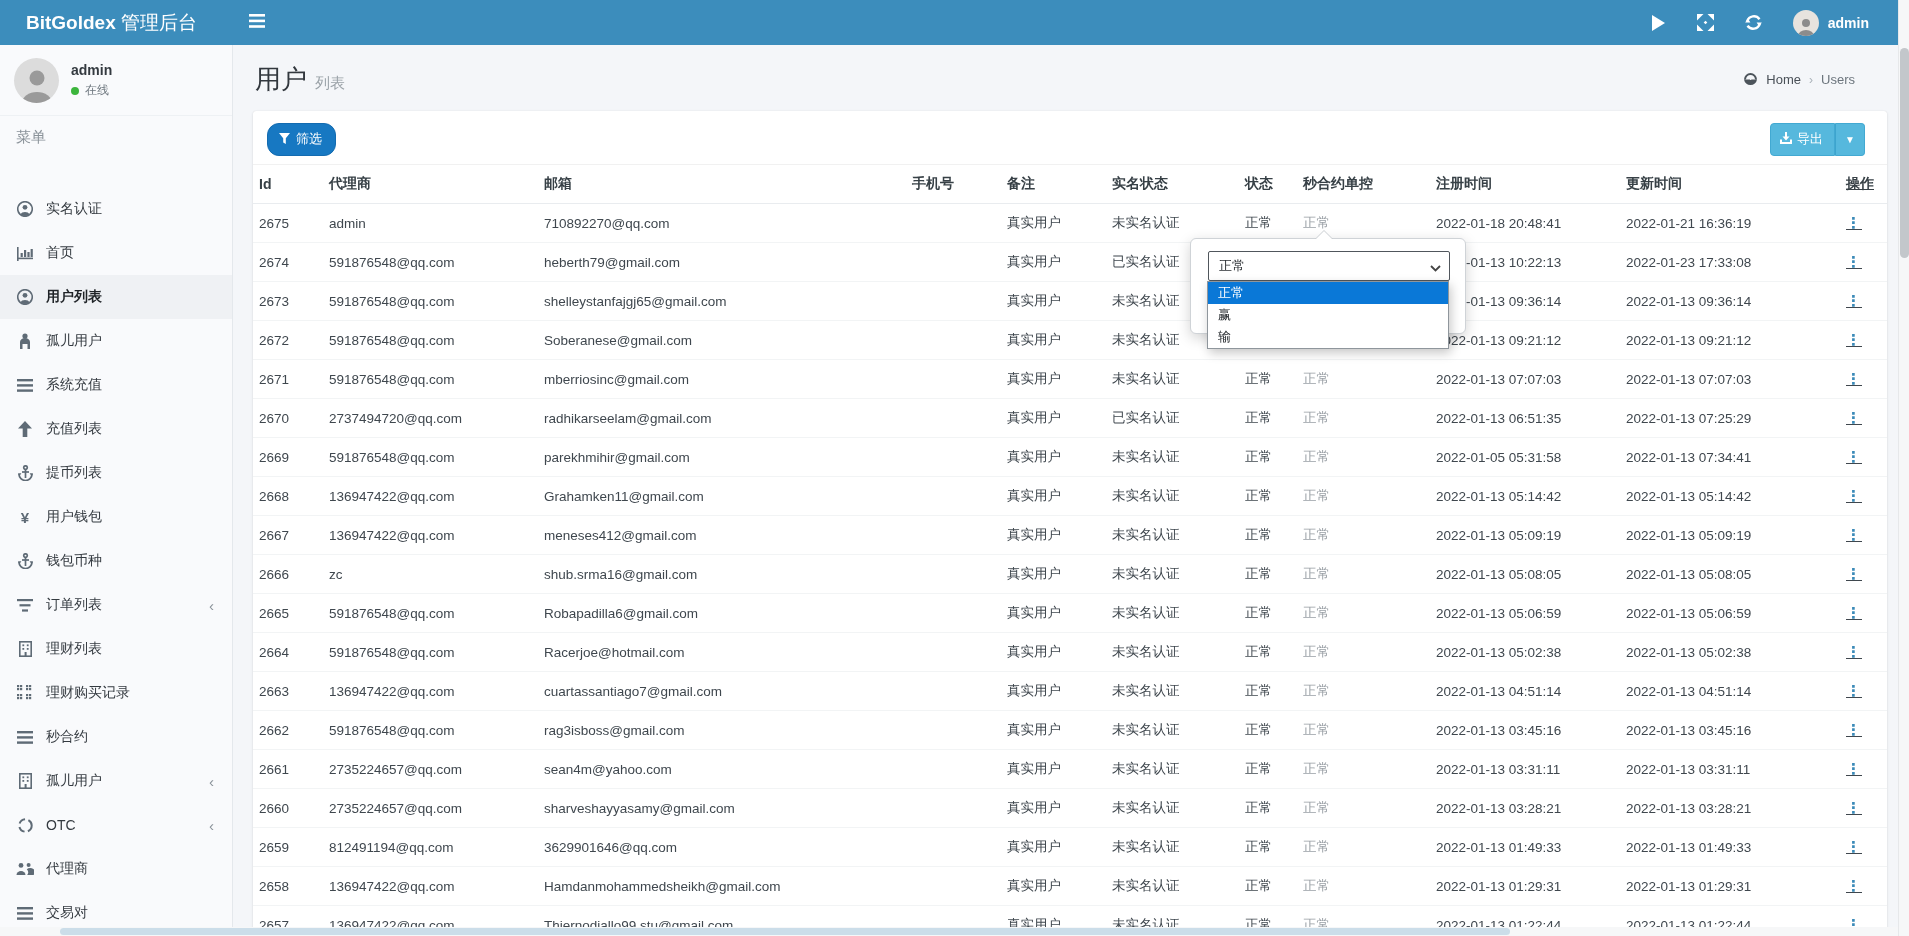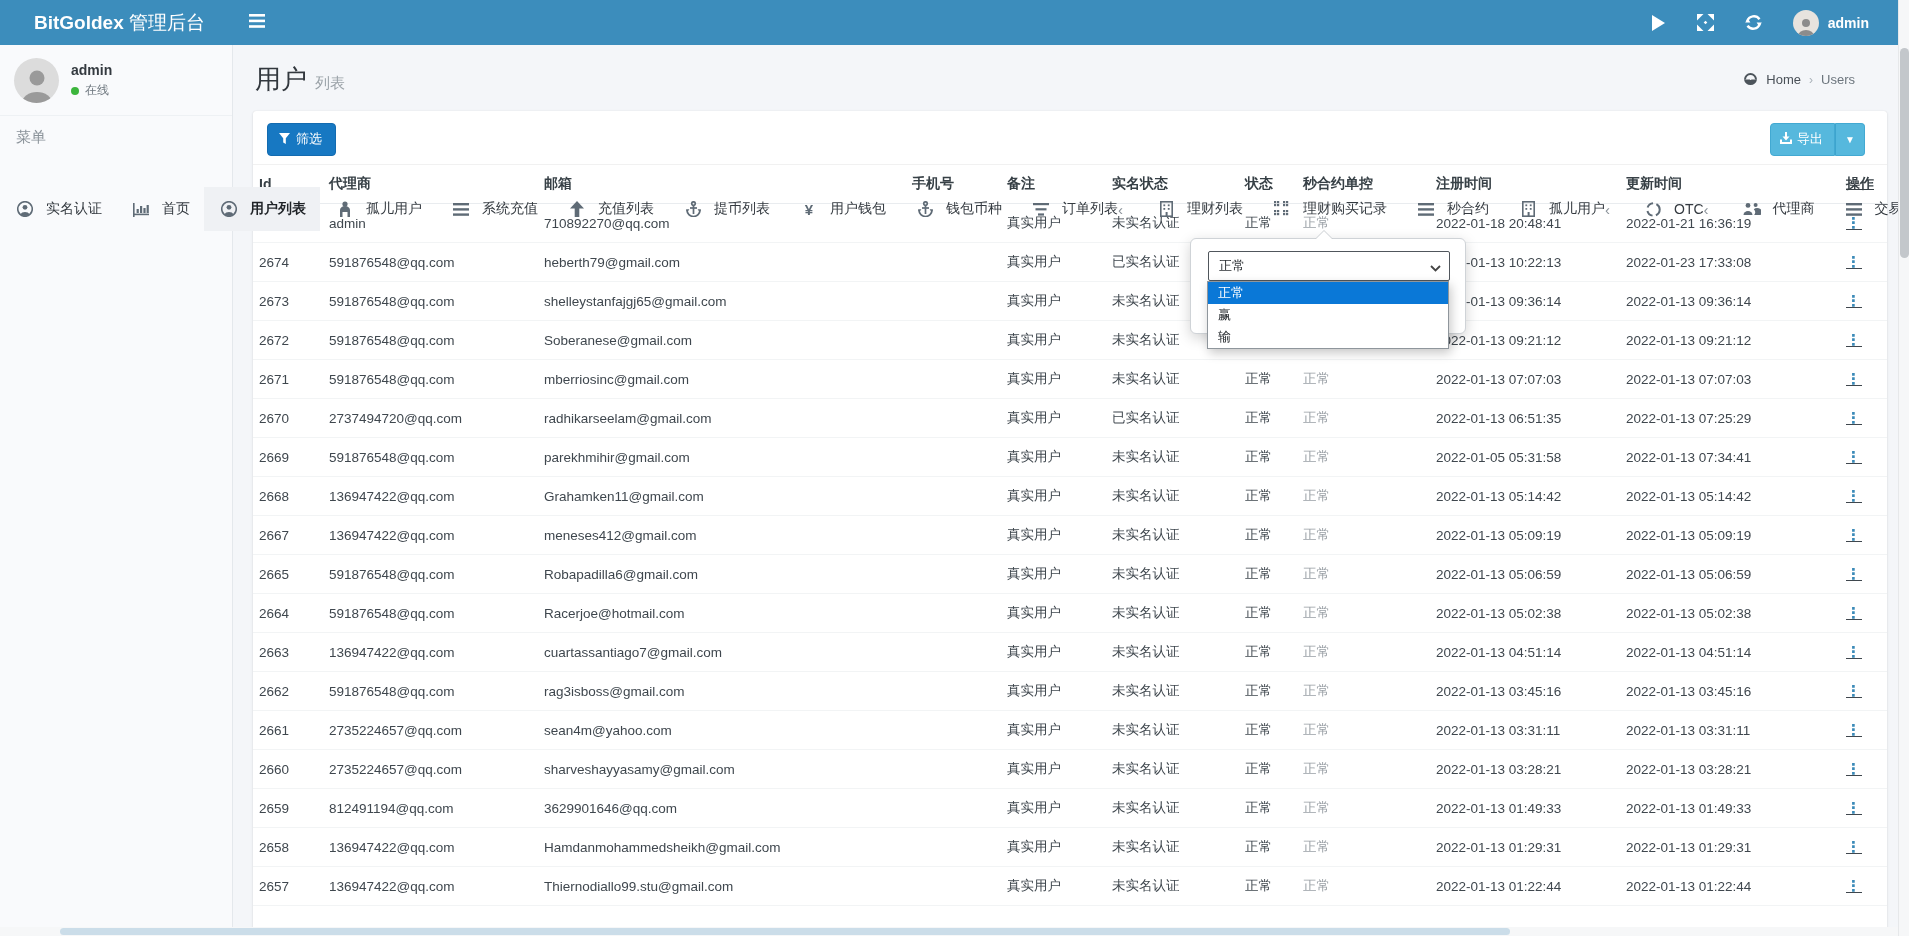--- a/index.html
+++ b/index.html
@@ -1,60 +1,60 @@
 <!DOCTYPE html>
 <html><head>
 <meta charset="utf-8">
 <style>
   * { margin:0; padding:0; box-sizing:border-box; }
   html,body { width:1909px; height:936px; overflow:hidden; }
   body { font-family:"Liberation Sans","DejaVu Sans",sans-serif; background:#f4f6f9; position:relative; }
 
   
   .navbar { position:absolute; top:0; left:0; width:1909px; height:45px; background:#3c8dbc; display:flex; align-items:center; z-index:30; }
-  .brand { width:233px; flex:none; color:#fff; font-size:19px; padding-left:34px; white-space:nowrap; }
+  .brand { width:233px; flex:none; color:#fff; font-size:19px; padding-left:26px; white-space:nowrap; }
   .brand b { font-weight:bold; }
   .nav-toggle { color:#fff; margin-left:16px; cursor:pointer; display:flex; align-items:center; }
   .nav-right { margin-left:auto; display:flex; align-items:center; gap:30px; padding-right:40px; }
   .nav-icon { width:18px; height:18px; display:inline-flex; align-items:center; justify-content:center; cursor:pointer; }
   .nav-icon svg { display:block; }
   .nav-user { display:flex; align-items:center; gap:9px; cursor:pointer; }
   .nav-user .nav-avatar { width:26px; height:26px; border-radius:50%; background:#e7e3de; overflow:hidden; display:flex; align-items:flex-end; justify-content:center; }
   .nav-user span.uname { color:#fff; font-size:14px; font-weight:bold; }
 
   
   .sidebar { position:absolute; top:45px; left:0; bottom:0; width:233px; background:#f9fafc; border-right:1px solid #e4e8ec; z-index:20; }
   .user-panel { display:flex; align-items:center; gap:12px; padding:13px 14px 12px 14px; border-bottom:1px solid #eef1f4; }
   .user-panel .avatar { width:45px; height:45px; border-radius:50%; background:#dcdcdc; overflow:hidden; display:flex; align-items:flex-end; justify-content:center; flex:none; }
   .user-panel .u-name { font-size:14px; color:#343a40; font-weight:bold; margin-bottom:4px; }
   .user-panel .u-status { font-size:12px; color:#6c757d; display:flex; align-items:center; gap:6px; }
   .dot { width:8px; height:8px; border-radius:50%; background:#3cb53c; display:inline-block; }
   .menu-label { font-size:15px; color:#8a9299; padding:12px 16px 4px 16px; }
-  .side-nav { position:absolute; top:142px; left:0; right:0; bottom:0; display:flex; flex-direction:row; }
+  .side-nav { position:absolute; top:142px; left:0; right:0; bottom:0; display:flex; flex-direction:column; }
   .side-item { height:44px; flex:none; display:flex; align-items:center; padding:0 14px 0 16px; cursor:pointer; color:#343a40; font-size:14px; }
   .side-item .si-icon { width:18px; height:18px; margin-right:12px; display:inline-flex; align-items:center; justify-content:center; color:#5f6b76; font-size:15px; flex:none; }
   .side-item .si-icon svg { display:block; }
   .side-item .si-label { flex:1 1 auto; white-space:nowrap; }
   .side-item .si-chevron { color:#8a9299; font-size:15px; display:none; padding-right:4px; }
   .side-item.has-sub .si-chevron { display:block; }
   .side-item.active { background:#eff1f4; font-weight:bold; color:#1f2327; }
 
   
   .content { position:absolute; top:45px; left:233px; right:0; bottom:0; background:#f4f6f9; }
   .content-header { display:flex; align-items:center; justify-content:space-between; padding:17px 24px 10px 22px; }
   .page-title { font-size:26px; color:#32383e; font-weight:normal; }
   .page-title small { font-size:15px; color:#99a1a7; margin-left:8px; }
   .breadcrumb { display:flex; align-items:center; gap:8px; font-size:13px; color:#495057; padding-right:30px; }
   .breadcrumb .sep { color:#aab2b9; font-size:12px; }
   .breadcrumb .bc-current { color:#6c757d; }
   .breadcrumb .bc-home { cursor:pointer; }
 
   .card { margin:4px 22px 0 20px; background:#fff; border-radius:3px; box-shadow:0 0 1px rgba(0,0,0,.13), 0 1px 3px rgba(0,0,0,.1); position:relative; min-height:830px; }
   .card-header { padding:12px 14px; border-bottom:1px solid #f1f1f1; position:relative; height:54px; }
-  .btn-filter { background:#1778c2; color:#fff; border:1px solid #136bb0; border-radius:4px; font-size:13px; padding:6px 13px 7px 11px; display:inline-flex; align-items:center; gap:6px; cursor:pointer; }
+  .btn-filter { background:#1778c2; color:#fff; border:1px solid #136bb0; border-radius:12px; font-size:13px; padding:6px 13px 7px 11px; display:inline-flex; align-items:center; gap:6px; cursor:pointer; }
   .btn-export-group { position:absolute; right:22px; top:12px; display:flex; }
   .btn-export { background:#56b8dd; color:#fff; border:1px solid #42a9d2; border-radius:4px 0 0 4px; font-size:13px; padding:6px 11px 7px 9px; display:inline-flex; align-items:center; gap:5px; cursor:pointer; }
   .btn-export-caret { background:#56b8dd; color:#fff; border:1px solid #42a9d2; border-left:1px solid #3da4cd; border-radius:0 4px 4px 0; font-size:10px; padding:6px 9px 7px 9px; display:inline-flex; align-items:center; cursor:pointer; }
 
   table.users { width:100%; border-collapse:collapse; table-layout:fixed; }
   table.users th { text-align:left; font-size:14px; color:#374046; padding:10px 8px 10px 6px; border-bottom:1px solid #e9ecef; font-weight:bold; white-space:nowrap; }
   table.users td { font-size:13.5px; color:#3f474e; padding:10px 8px 10px 6px; border-bottom:1px solid #f2f4f5; white-space:nowrap; overflow:hidden; height:38px; }
   table.users .c-control { color:#9aa0a6; }
   table.users .c-op, table.users th.h-op { text-align:right; padding-right:28px;text-decoration:underline; }
   .kebab { color:#3b8ab8; font-size:15px; font-weight:bold; cursor:pointer; letter-spacing:1px; }
@@ -564,20 +564,33 @@
     <td class="c-phone"></td>
     <td class="c-remark">真实用户</td>
     <td class="c-kyc">未实名认证</td>
     <td class="c-status">正常</td>
     <td class="c-control">正常</td>
     <td class="c-created">2022-01-13 05:09:19</td>
     <td class="c-updated">2022-01-13 05:09:19</td>
     <td class="c-op"><span class="kebab">⋮</span></td>
   </tr>
           <tr>
+    <td class="c-id">2666</td>
+    <td class="c-agent">zc</td>
+    <td class="c-email">shub.srma16@gmail.com</td>
+    <td class="c-phone"></td>
+    <td class="c-remark">真实用户</td>
+    <td class="c-kyc">未实名认证</td>
+    <td class="c-status">正常</td>
+    <td class="c-control">正常</td>
+    <td class="c-created">2022-01-13 05:08:05</td>
+    <td class="c-updated">2022-01-13 05:08:05</td>
+    <td class="c-op"><span class="kebab">⋮</span></td>
+  </tr>
+          <tr>
     <td class="c-id">2665</td>
     <td class="c-agent">591876548@qq.com</td>
     <td class="c-email">Robapadilla6@gmail.com</td>
     <td class="c-phone"></td>
     <td class="c-remark">真实用户</td>
     <td class="c-kyc">未实名认证</td>
     <td class="c-status">正常</td>
     <td class="c-control">正常</td>
     <td class="c-created">2022-01-13 05:06:59</td>
     <td class="c-updated">2022-01-13 05:06:59</td>

